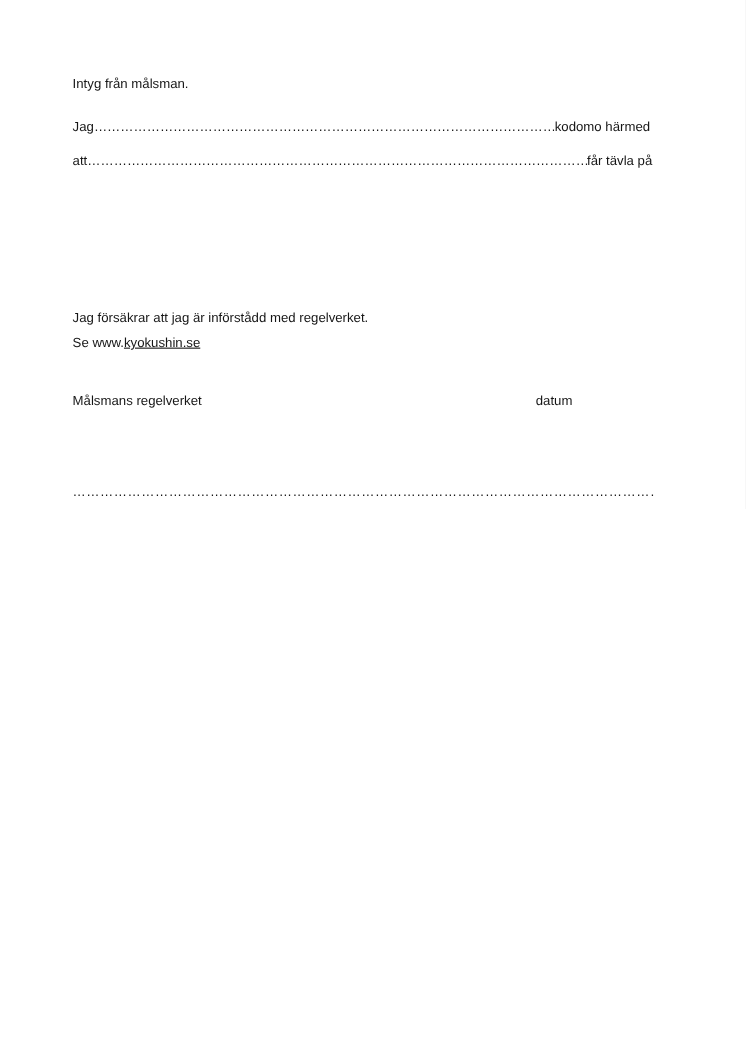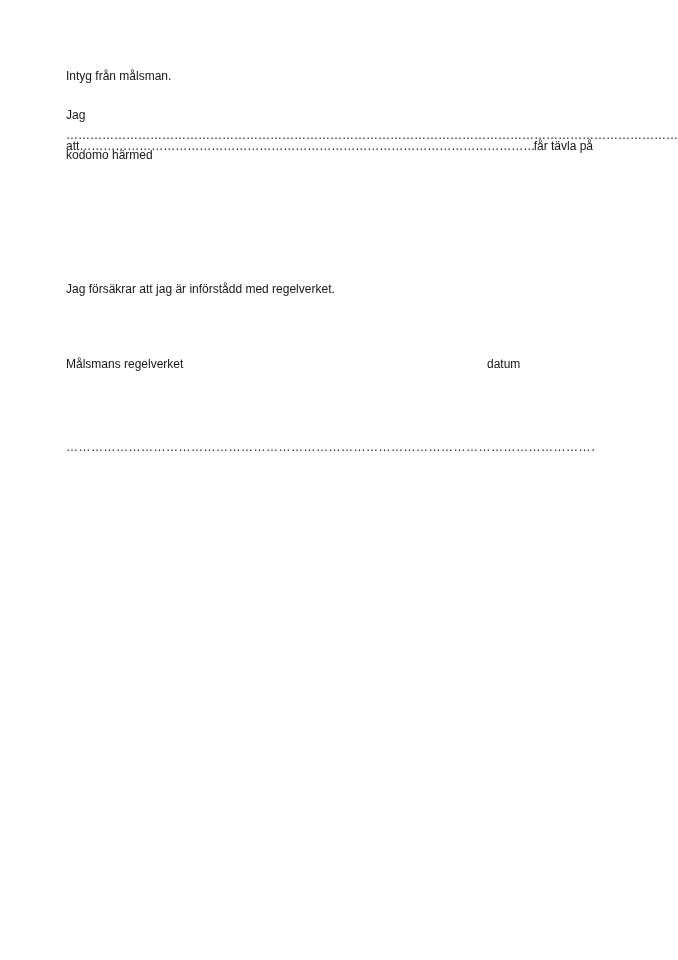--- a/index.html
+++ b/index.html
@@ -64,35 +64,38 @@
     letter-spacing: 0.5px;
   }
 </style>
 </head>
 <body>
 
 <div class="page">
 
   <div class="line" style="top: 66px;">Intyg från målsman.</div>
 
-  <div class="line fill-row" style="top: 105px; width: 525px; flex-direction: column;">
+  <div class="line fill-row" style="top: 105px; width: 525px;">
     <span class="prefix">Jag</span>
     <span class="dots">……………………………………………………………………………………………………………………………………………………</span>
     <span class="suffix">kodomo härmed</span>
   </div>
 
   <div class="line fill-row" style="top: 136px; width: 527px;">
     <span class="prefix">att</span>
     <span class="dots">……………………………………………………………………………………………………………………………………………………</span>
     <span class="suffix">får tävla på</span>
   </div>
 
 
   <div class="line assurance" style="top: 250px; margin-top: 28px;">
     <div>Jag försäkrar att jag är införstådd med regelverket.</div>
+    <div>
+      <span>Se www.</span><span class="link">kyokushin.se</span>
+    </div>
   </div>
 
   <div class="sig-row" style="top: 354px;">
     <span>Målsmans regelverket</span>
     <span class="date-label">datum</span>
   </div>
 
   <div class="line sig-dots" style="top: 437px;">………………………………………………………………………………………………………………………………………………………………………………</div>
 
 </div>

